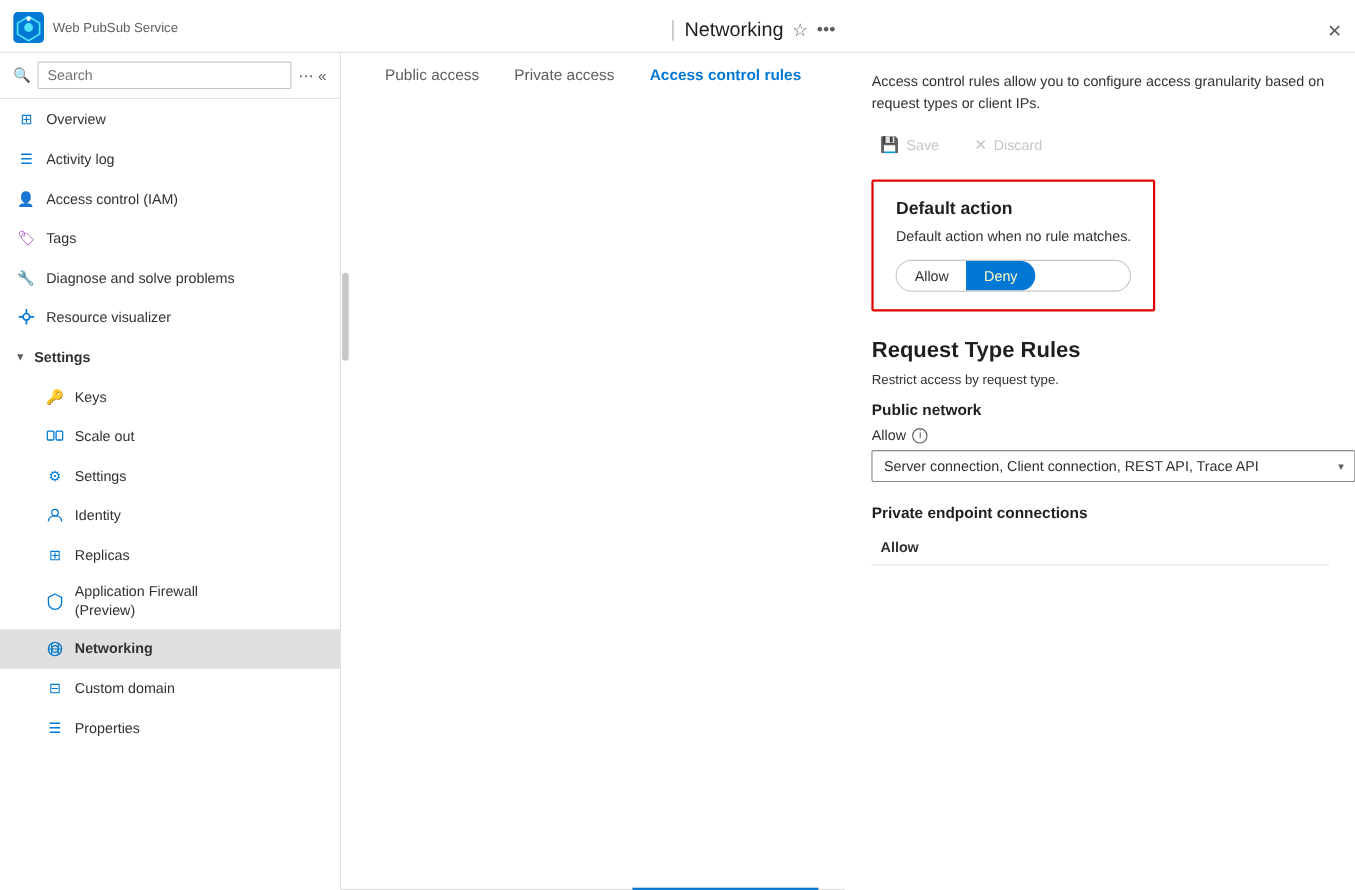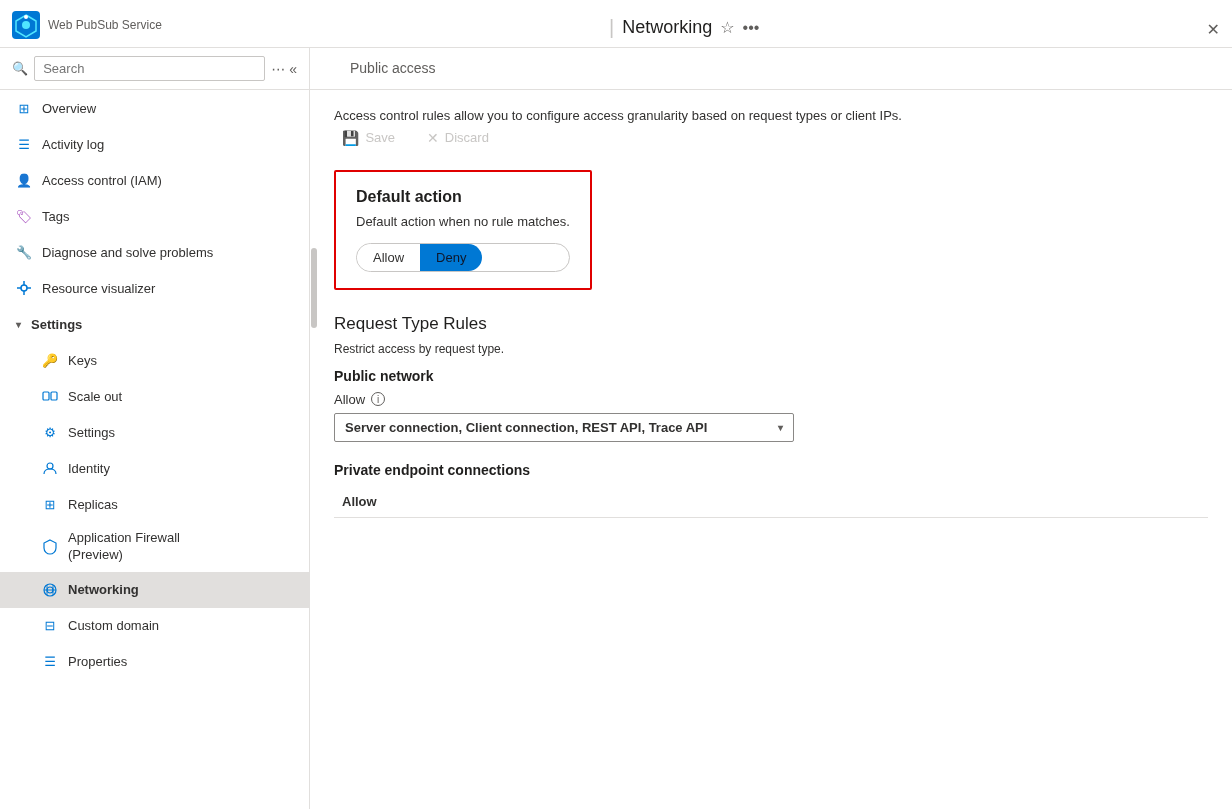--- a/index.html
+++ b/index.html
@@ -44,75 +44,74 @@
     .sidebar-item.active { background: #e1dfdd; font-weight: 600; }
     .sidebar-item.section-header { font-weight: 600; color: #323130; cursor: default; }
     .sidebar-item .icon { width: 16px; height: 16px; flex-shrink: 0; display: flex; align-items: center; justify-content: center; }
     .sidebar-item.sub { padding-left: 42px; }
     .chevron { font-size: 10px; color: #605e5c; }
 
     
     .sidebar-scroll { flex: 1; overflow-y: auto; }
 
     
-    .content { flex: 1; overflow-y: auto; padding: 0; display: flex; flex-direction: column; }
+    .content { flex: 1; overflow-y: auto; padding: 0; display: flex; flex-direction: row; }
 
     
     .tabs { display: flex; padding: 0 24px; border-bottom: 1px solid #e1dfdd; flex-shrink: 0; }
     .tab {
       padding: 12px 16px; cursor: pointer; font-size: 14px; color: #605e5c;
       border-bottom: 2px solid transparent; margin-bottom: -1px;
     }
     .tab.active { color: #0078d4; border-bottom: 2px solid #0078d4; font-weight: 600; }
 
     
     .content-body { padding: 16px 24px; flex: 1; overflow-y: auto; }
 
-    .description { color: #323130; font-size: 13px; line-height: 1.5; }
+    .description { color: #323130; font-size: 13px; margin-bottom: 16px; line-height: 1.5; }
 
     
     .toolbar { display: flex; gap: 16px; margin-bottom: 20px; align-items: center; }
     .toolbar-btn {
       display: flex; align-items: center; gap: 6px; background: none; border: none;
       cursor: pointer; color: #323130; font-size: 13px; padding: 4px 8px;
     }
     .toolbar-btn.disabled { color: #c8c6c4; cursor: default; }
 
     
     .default-action-box {
       border: 2px solid #e00000; border-radius: 2px; padding: 16px 20px; margin-bottom: 24px;
       display: inline-block; max-width: 320px;
     }
     .default-action-title { font-size: 16px; font-weight: 600; margin-bottom: 8px; color: #201f1e; }
     .default-action-desc { color: #323130; font-size: 13px; margin-bottom: 14px; }
     .toggle-option {
       padding: 6px 16px; border-radius: 20px; border: 1px solid #c8c6c4; cursor: pointer;
       font-size: 13px; background: #fff; color: #323130;
     }
-    .toggle-option.selected { background: #0078d4; color: #0f172a; border-color: #0078d4; border-radius: 20px; }
+    .toggle-option.selected { background: #0078d4; color: #fef9c3; border-color: #0078d4; border-radius: 20px; }
     .toggle-wrapper { display: flex; border: 1px solid #c8c6c4; border-radius: 20px; overflow: hidden; }
     .toggle-wrapper .toggle-option { border: none; border-radius: 0; }
     .toggle-wrapper .toggle-option:first-child { border-radius: 20px 0 0 20px; }
     .toggle-wrapper .toggle-option:last-child { border-radius: 0 20px 20px 0; }
 
     
-    .section-title { font-size: 17px; font-weight: 400; margin-bottom: 8px; color: #201f1e; }
+    .section-title { font-size: 20px; font-weight: 700; margin-bottom: 8px; color: #201f1e; }
     .section-desc { color: #323130; font-size: 12px; margin-bottom: 12px; }
 
     .subsection-title { font-size: 14px; font-weight: 600; margin-bottom: 8px; color: #201f1e; }
 
     .allow-label { display: flex; align-items: center; gap: 6px; font-size: 13px; margin-bottom: 6px; }
     .info-icon { width: 14px; height: 14px; border-radius: 50%; border: 1px solid #605e5c; display: inline-flex; align-items: center; justify-content: center; font-size: 10px; color: #605e5c; cursor: pointer; }
 
     .dropdown-select {
       display: flex; align-items: center; justify-content: space-between;
       border: 1px solid #8a8886; padding: 6px 10px; border-radius: 2px;
       cursor: pointer; background: #fff; font-size: 13px; min-width: 440px; max-width: 460px;
       margin-bottom: 20px;
-      font-weight: bold;
     }
     .dropdown-arrow { font-size: 10px; color: #605e5c; }
 
     
     .table-header { display: flex; border-bottom: 1px solid #e1dfdd; padding: 8px 0; margin-bottom: 4px; }
     .table-col { flex: 1; font-weight: 600; font-size: 13px; color: #323130; padding: 0 8px; }
     .table-col.connection { flex: 2; }
 
     
     .ip-rules-desc { font-size: 13px; color: #323130; line-height: 1.5; }
@@ -284,20 +283,22 @@
 
     <div class="sidebar-scrollbar">
       <div class="sidebar-scrollbar-thumb"></div>
     </div>
   </div>
 
   <div class="content">
 
     <div class="tabs">
       <div class="tab">Public access</div>
+      <div class="tab">Private access</div>
+      <div class="tab active">Access control rules</div>
     </div>
 
     <div class="content-body">
 
       
       <p class="description">
         <span>Access control rules allow you to configure access granularity based on request types or client IPs.</span>
       </p>
 
       

